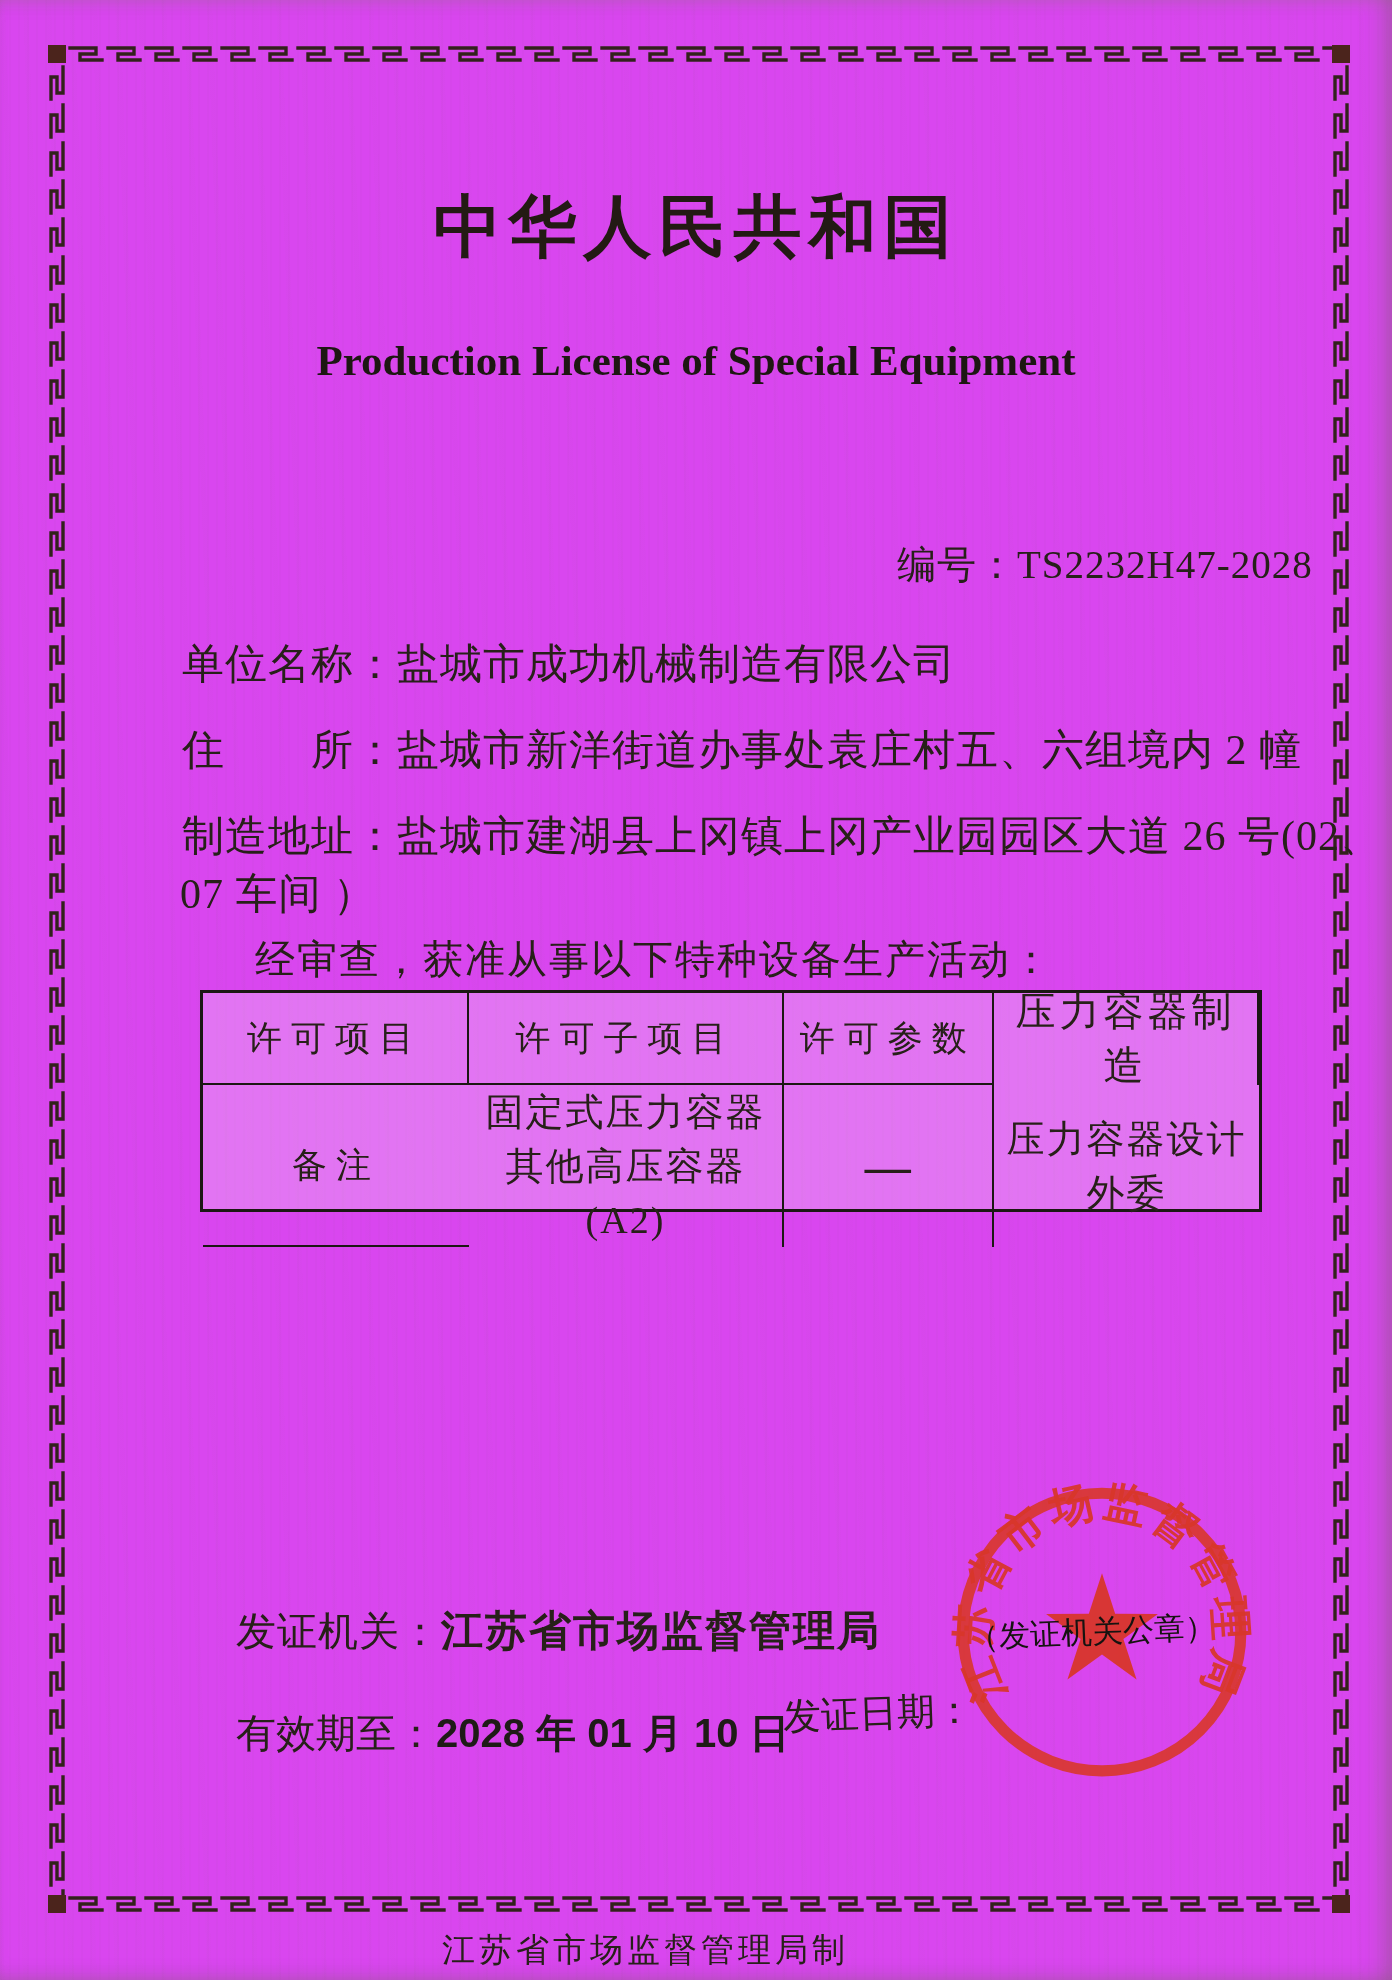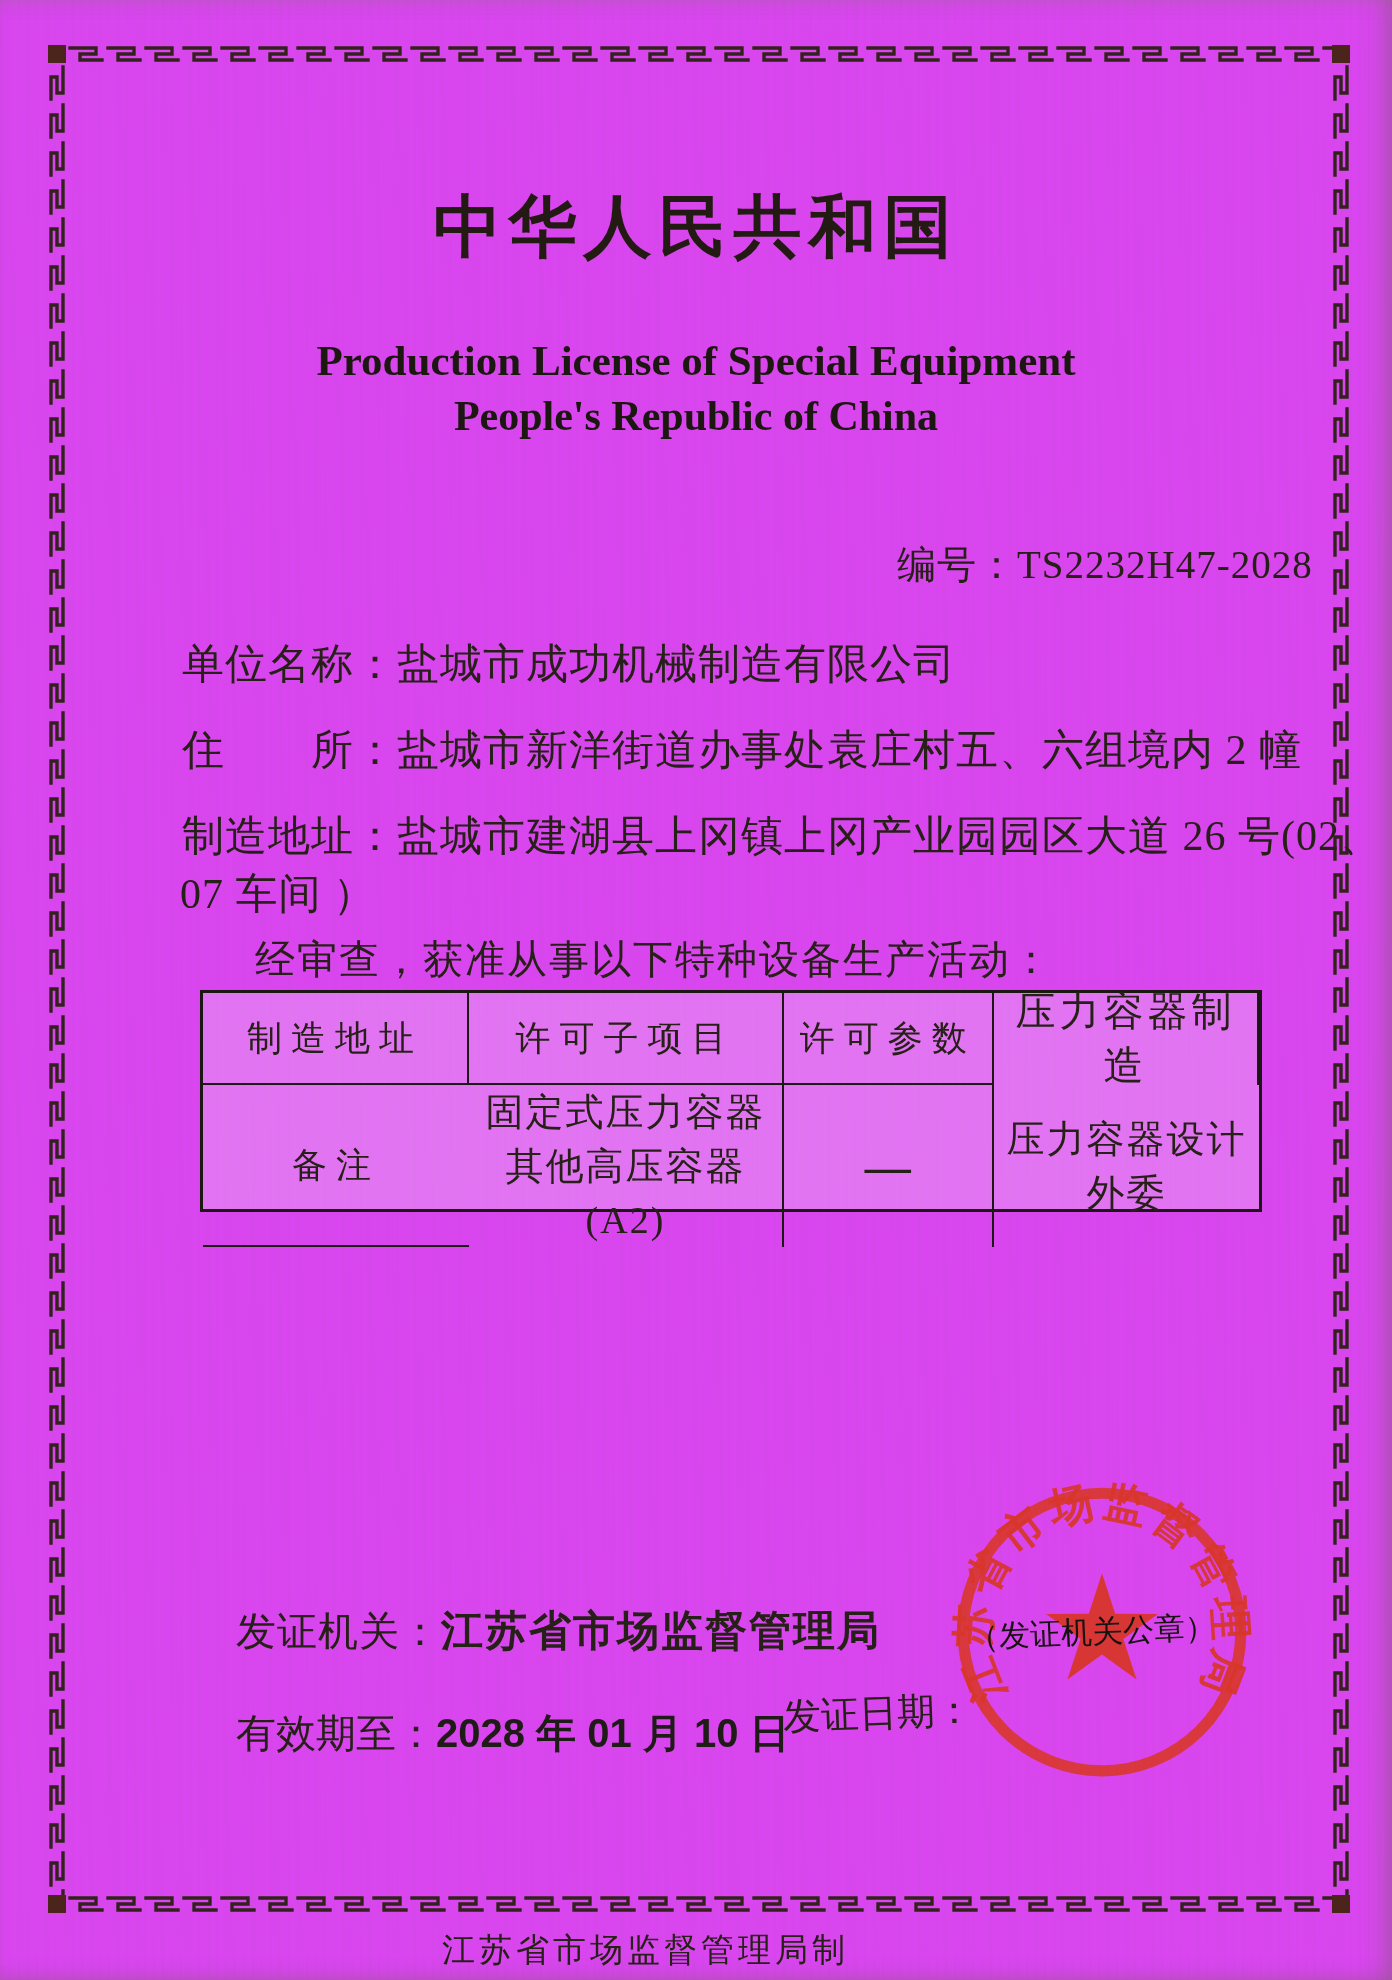--- a/index.html
+++ b/index.html
@@ -114,33 +114,32 @@
   <svg class="strip" style="top:63px;left:1332px" width="18" height="1832">
       <rect width="18" height="1832" fill="url(#mv)"></rect>
     </svg>
   <div class="corner" style="top:45px;left:48px"></div>
   <div class="corner" style="top:45px;left:1332px"></div>
   <div class="corner" style="top:1895px;left:48px"></div>
   <div class="corner" style="top:1895px;left:1332px"></div>
 
   <div class="abs cn-title t1 nowrap">中华人民共和国</div>
   <div class="abs en-title e1 nowrap">Production License of Special Equipment</div>
-  <div class="abs en-title e2 nowrap">People's Republic of China</div>
 
   <div class="abs serial nowrap"><span>编号：</span><span>TS2232H47-2028</span></div>
 
   <div class="abs field f1 nowrap"><span>单位名称：</span><span>盐城市成功机械制造有限公司</span></div>
   <div class="abs field f2 nowrap"><span>住　　所：</span><span>盐城市新洋街道办事处袁庄村五、六组境内 2 幢</span></div>
   <div class="abs field f3 nowrap"><span>制造地址：</span><span>盐城市建湖县上冈镇上冈产业园园区大道 26 号(02、</span></div>
   <div class="abs field f4 nowrap">07 车间 ）</div>
 
   <div class="abs approval nowrap">经审查，获准从事以下特种设备生产活动：</div>
 
   <div class="abs lic-table">
-    <div class="cell hdr">制造地址</div>
+    <div class="cell hdr">许可项目</div>
     <div class="cell hdr">许可子项目</div>
     <div class="cell hdr">许可参数</div>
     <div class="cell">
       <div class="line big">压力容器制造</div>
     </div>
 
     <div class="cell hdr last">备注</div>
     <div class="cell">
       <div class="line">固定式压力容器</div>
       <div class="line">其他高压容器(A2)</div>

